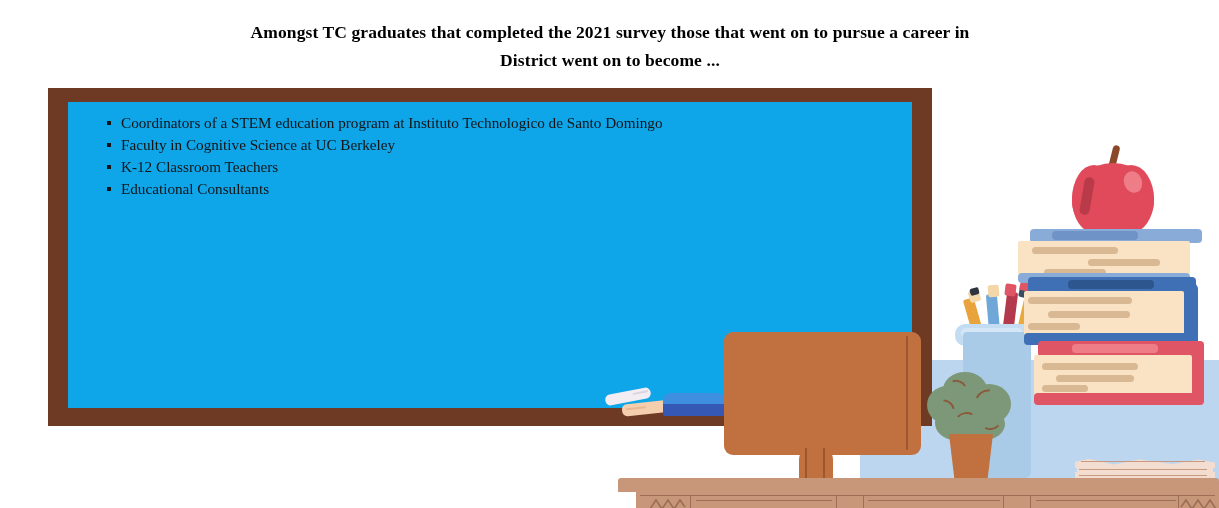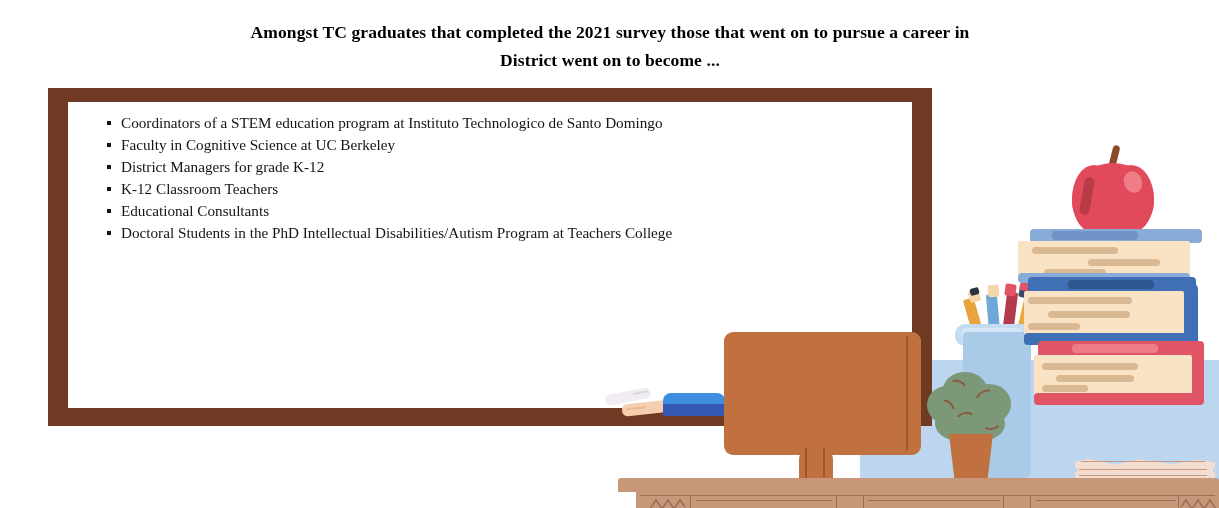--- a/index.html
+++ b/index.html
@@ -24,21 +24,21 @@
     background:#bcd6ef;
   }
 
   
   .board-frame{
     position:absolute;left:48px;top:88px;width:884px;height:338px;
     background:#6e3a23;
   }
   .board-inner{
     position:absolute;left:20px;top:14px;width:844px;height:306px;
-    background:#ffffff;
+    background:#0ea5e9;
   }
   .board-list{
     position:absolute;left:36px;top:10px;width:800px;
     list-style:none;margin:0;padding:0;
   }
   .board-list li{
     position:relative;padding-left:17px;
     font-size:15.2px;line-height:22.1px;color:#141414;
     white-space:nowrap;
   }
@@ -192,25 +192,23 @@
   </div>
 
   <div class="wall-band"></div>
 
   <div class="board-frame">
     <div class="board-inner">
       <ul class="board-list" id="board-list">
           <li><span class="bullet"></span><span>Coordinators of a STEM education program at Instituto Technologico de Santo Domingo</span></li>
           <li><span class="bullet"></span><span>Faculty in Cognitive Science at UC Berkeley</span></li>
           <li><span class="bullet"></span></li>
-          <li><span class="bullet"></span><span>District Managers for grade K-12</span></li>
           <li><span class="bullet"></span></li>
           <li><span class="bullet"></span><span>K-12 Classroom Teachers</span></li>
           <li><span class="bullet"></span><span>Educational Consultants</span></li>
-          <li><span class="bullet"></span><span>Doctoral Students in the PhD Intellectual Disabilities/Autism Program at Teachers College</span></li>
         </ul>
     </div>
   </div>
 
   <div class="chalk-white"></div>
   <div class="chalk-tan"></div>
   <div class="eraser">
     <div class="top"></div>
     <div class="base"></div>
   </div>

